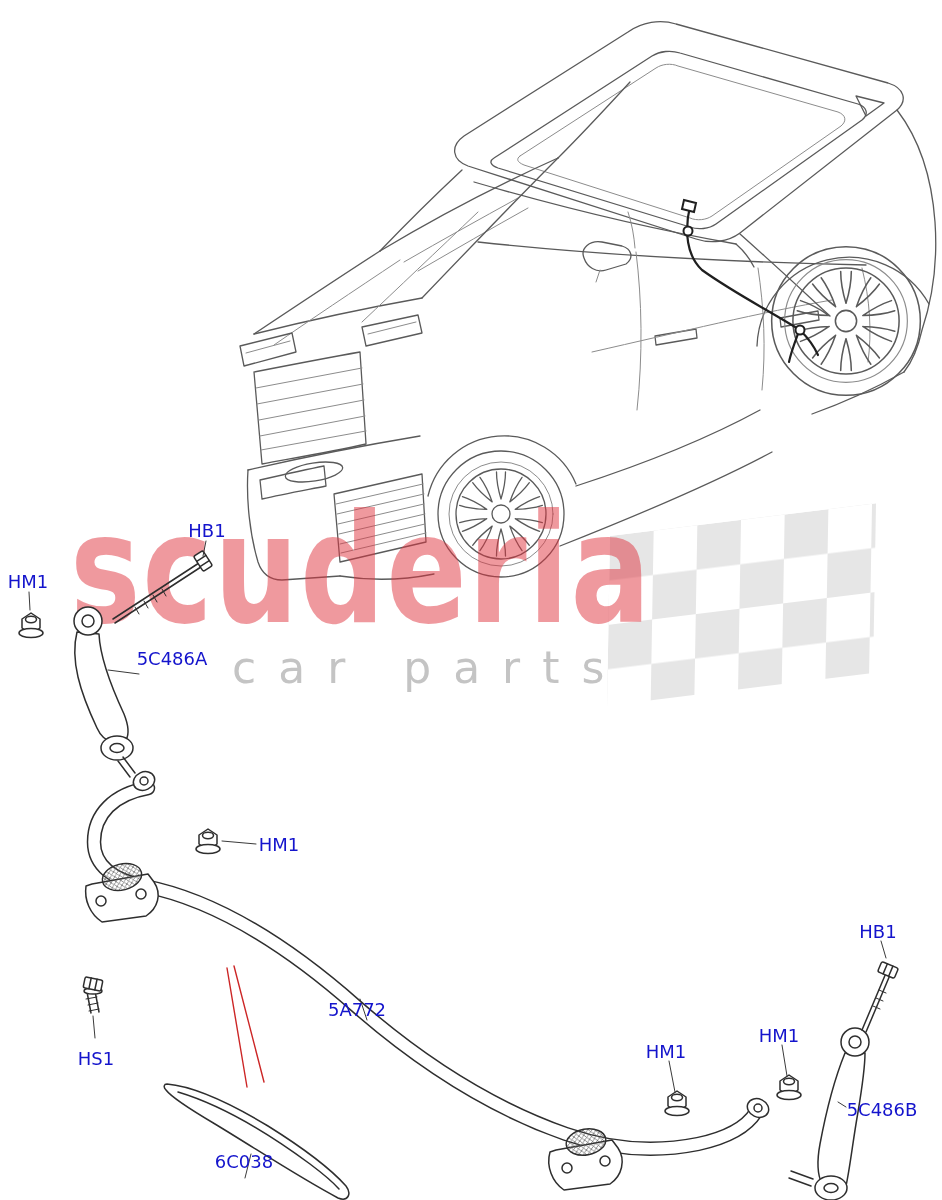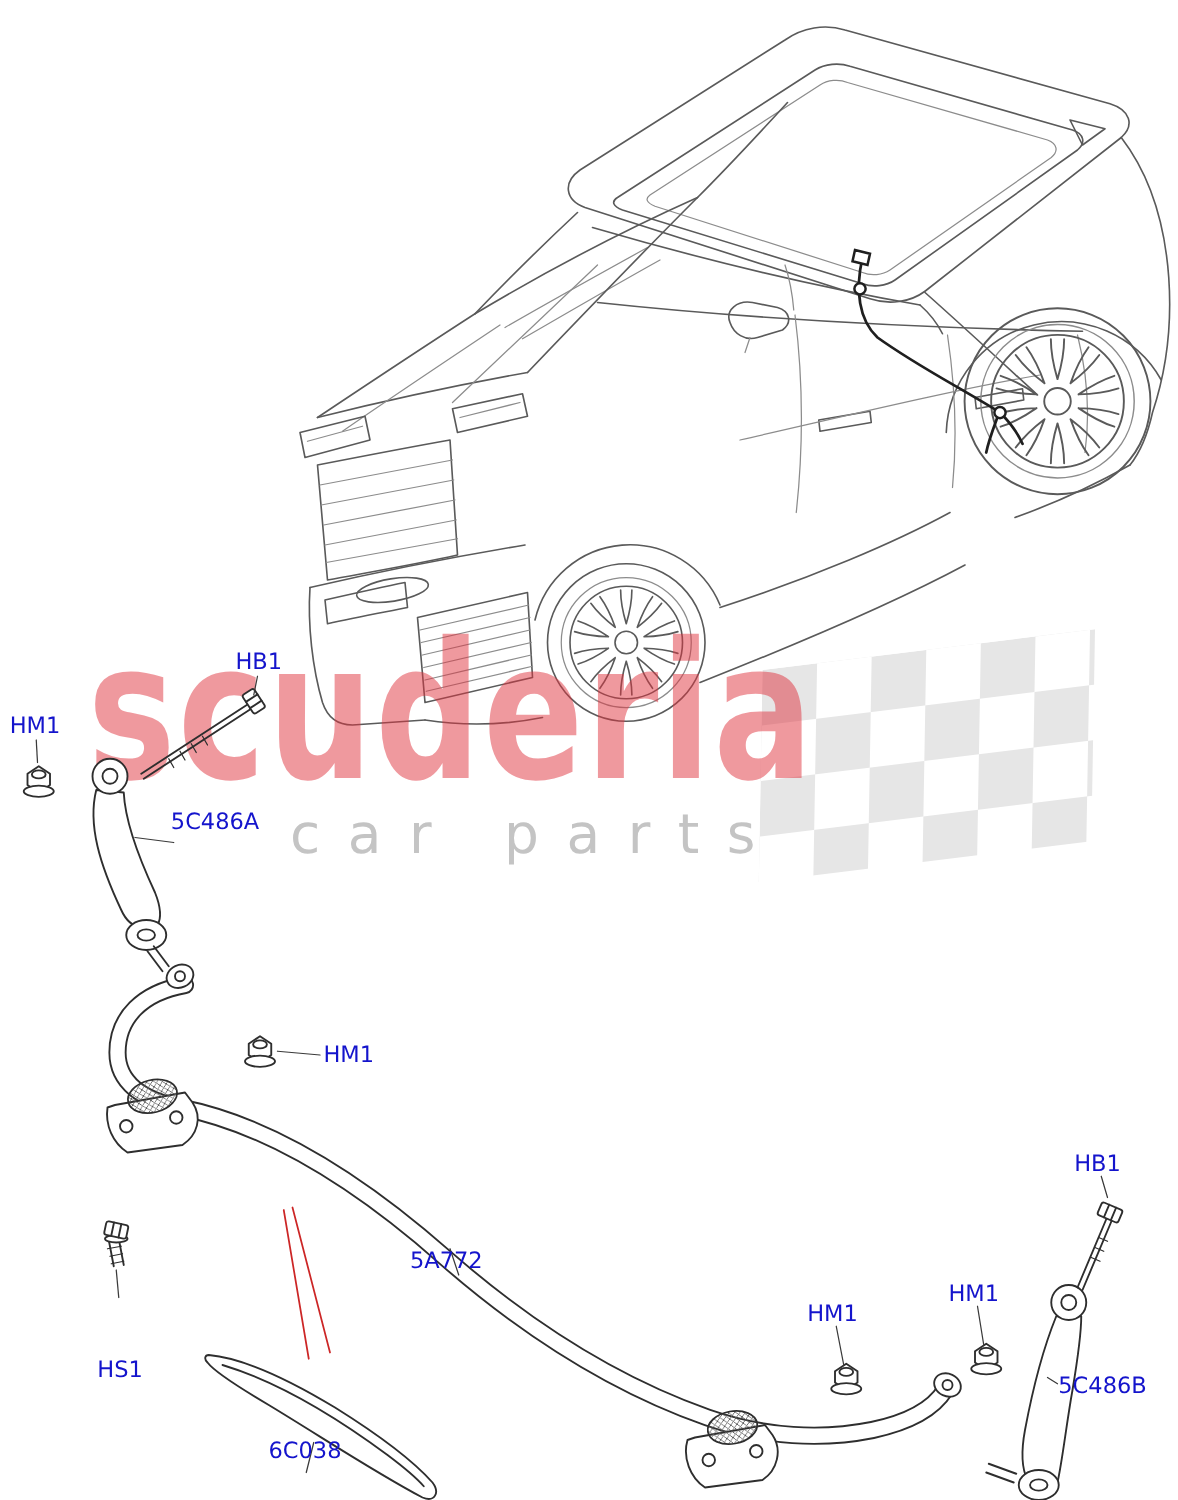--- a/index.html
+++ b/index.html
@@ -258,21 +258,21 @@
         <path d="M846,1107 L838,1102"></path>
       </g>
     </g>
   </svg>
 
   <div>
     <span class="plabel" style="left:207px;top:530px">HB1</span>
     <span class="plabel" style="left:28px;top:581px">HM1</span>
     <span class="plabel" style="left:172px;top:658px">5C486A</span>
     <span class="plabel" style="left:279px;top:844px">HM1</span>
-    <span class="plabel" style="left:96px;top:1096px">HS1</span>
+    <span class="plabel" style="left:96px;top:1058px">HS1</span>
     <span class="plabel" style="left:357px;top:1009px">5A772</span>
     <span class="plabel" style="left:244px;top:1161px">6C038</span>
     <span class="plabel" style="left:666px;top:1051px">HM1</span>
     <span class="plabel" style="left:779px;top:1035px">HM1</span>
     <span class="plabel" style="left:878px;top:931px">HB1</span>
     <span class="plabel" style="left:882px;top:1109px">5C486B</span>
   </div>
 
 </div>
 

